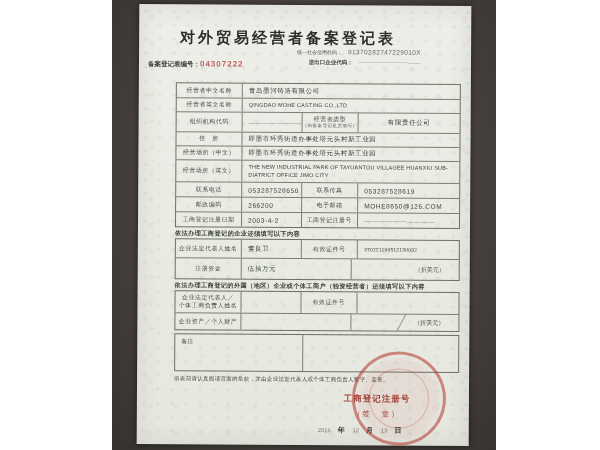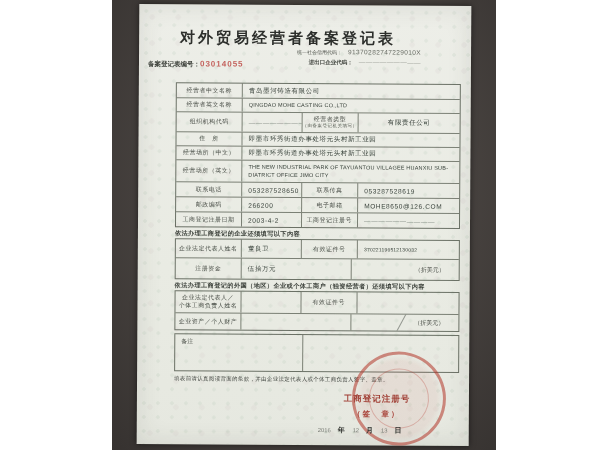--- a/index.html
+++ b/index.html
@@ -43,21 +43,21 @@
   .note{justify-content:flex-end;padding-right:14px;font-size:6px;color:#4a4f48;position:relative;}
   .slash{position:absolute;left:46%;top:-4px;width:1px;height:26px;background:rgba(90,95,88,.6);transform:rotate(28deg);}
   .sect{position:absolute;left:37px;font-size:6.2px;font-weight:bold;color:#3b403a;letter-spacing:.4px;}
   .remark-tbl{grid-template-columns:45% 55%;}
   .remark-lab{align-items:flex-start;padding:3px 0 0 6px;font-size:6px;color:#4a4f48;}
   .footnote{position:absolute;left:37px;top:371px;width:290px;font-size:5.5px;color:#444843;letter-spacing:.3px;}
   
   .authority{position:absolute;top:388px;left:188px;width:104px;text-align:center;
     font-size:8.5px;font-weight:bold;color:#9e3a30;letter-spacing:1px;z-index:3;}
   .sign{position:absolute;top:404px;left:188px;width:104px;text-align:center;
-    font-size:7.5px;font-weight:bold;color:#a84238;letter-spacing:2px;z-index:3;}
+    font-size:7.5px;font-weight:normal;color:#a84238;letter-spacing:2px;z-index:3;}
   .seal{position:absolute;left:215px;top:346px;width:94px;height:94px;border-radius:50%;
     border:3.5px solid rgba(178,52,40,.55);box-sizing:border-box;z-index:2;
     background:radial-gradient(circle, rgba(200,60,48,0.07) 0 60%, transparent 70%);transform:rotate(-8deg);}
   .seal::before{content:"";position:absolute;left:14px;top:14px;right:14px;bottom:14px;
     border-radius:50%;border:1px solid rgba(178,52,40,.28);}
   .dateline{position:absolute;top:420px;left:178px;width:150px;font-size:7px;color:#2f312e;z-index:3;}
   .dateline .n{color:#7a7d76;font-size:5.8px;margin:0 3px;}
   .dateline .u{font-weight:bold;margin:0 4px;letter-spacing:1px;}
 </style>
 </head>
@@ -67,21 +67,21 @@
   <div class="photo">
     <div class="paper">
 
       <div class="title">对外贸易经营者备案登记表</div>
 
       <div class="codes">
         <div class="row1"><span class="lbl">统一社会信用代码：</span><span class="val">91370282747229010X</span></div>
         <div class="row2"><span class="lbl">进出口企业代码：</span><span class="val">—————————</span></div>
       </div>
 
-      <div class="serial"><span>备案登记表编号：</span><span class="num">03014055</span></div>
+      <div class="serial"><span>备案登记表编号：</span><span class="num">04307222</span></div>
 
       <div class="tbl" style="top:78px;">
         <div class="trow g2" style="height:14px;">
           <div class="c lab">经营者中文名称</div>
           <div class="c val">青岛墨河铸造有限公司</div>
         </div>
         <div class="trow g2" style="height:14px;">
           <div class="c lab">经营者英文名称</div>
           <div class="c val en">QINGDAO MOHE CASTING CO.,LTD</div>
         </div>

